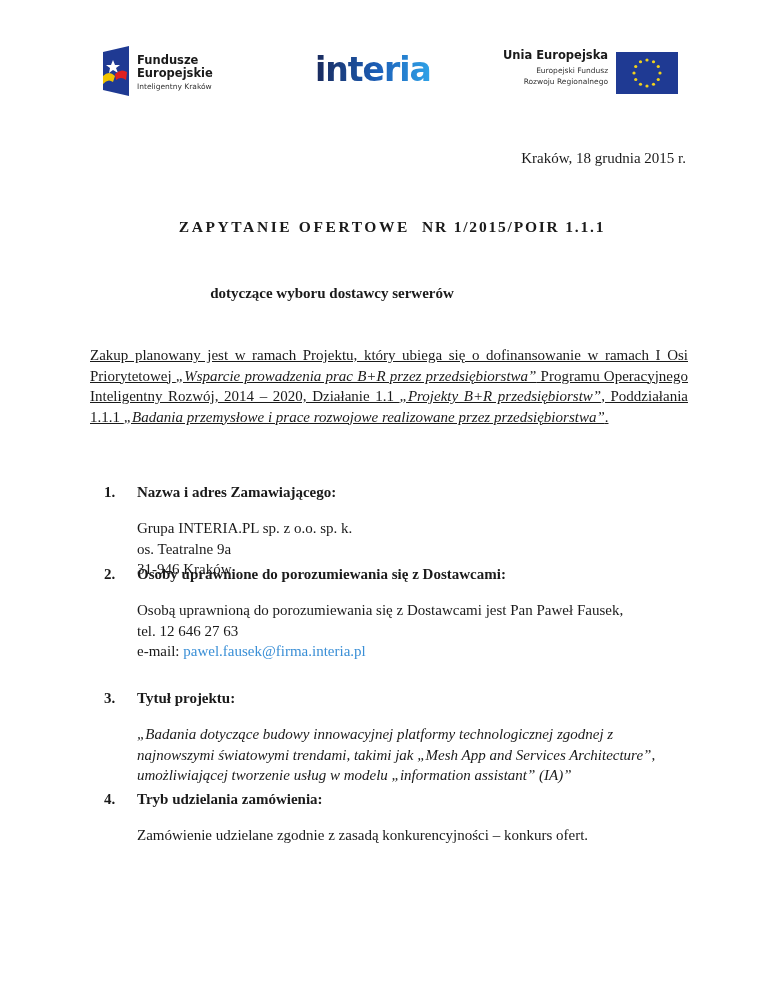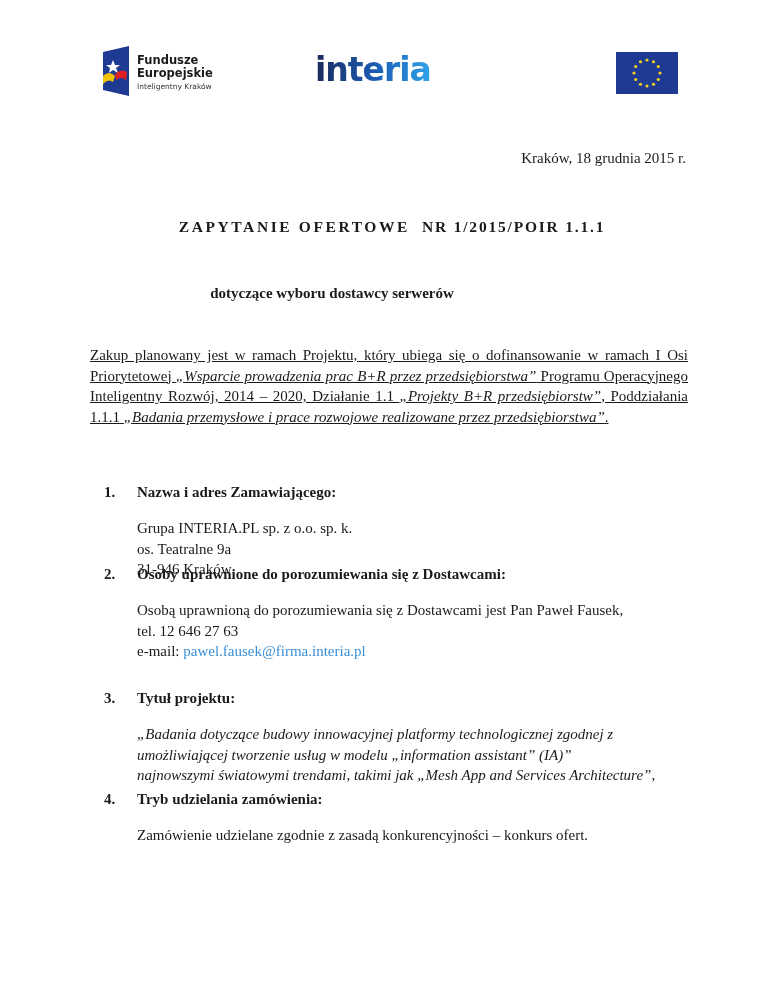--- a/index.html
+++ b/index.html
@@ -63,20 +63,25 @@
       <linearGradient id="ig" x1="0" x2="1" y1="0" y2="0">
         <stop offset="0" stop-color="#1a2a5c"></stop>
         <stop offset="0.55" stop-color="#1c5fb8"></stop>
         <stop offset="1" stop-color="#2fa3e8"></stop>
       </linearGradient>
     </defs>
     <text x="0" y="29" font-family="DejaVu Sans, sans-serif" font-weight="bold" font-size="33" fill="url(#ig)" letter-spacing="-1">interia</text>
   </svg>
 
   <div class="logo-ue">
+    <div class="ue-text">
+      <span class="ue-t1">Unia Europejska</span>
+      <span class="ue-t2">Europejski Fundusz</span>
+      <span class="ue-t3">Rozwoju Regionalnego</span>
+    </div>
     <svg class="ue-flag" viewBox="0 0 62 42">
       <rect x="0" y="0" width="62" height="42" fill="#1f3a93"></rect>
       <g id="stars" fill="#f2d21b">
           <circle cx="31" cy="8" r="1.6"></circle>
           <circle cx="37.5" cy="9.741669750802297" r="1.6"></circle>
           <circle cx="42.2583302491977" cy="14.499999999999998" r="1.6"></circle>
           <circle cx="44" cy="21" r="1.6"></circle>
           <circle cx="42.258330249197705" cy="27.499999999999996" r="1.6"></circle>
           <circle cx="37.5" cy="32.258330249197705" r="1.6"></circle>
           <circle cx="31" cy="34" r="1.6"></circle>
@@ -124,22 +129,22 @@
   </div>
 </div>
 
 <div class="section s3">
   <div class="sec-head">
     <span class="sec-num">3.</span>
     <span>Tytuł projektu:</span>
   </div>
   <div class="sec-body">
     <i><div>„Badania dotyczące budowy innowacyjnej platformy technologicznej zgodnej z</div>
-    <div>umożliwiającej tworzenie usług w modelu „information assistant” (IA)”</div>
-    <div>najnowszymi światowymi trendami, takimi jak „Mesh App and Services Architecture”,</div></i>
+    <div>najnowszymi światowymi trendami, takimi jak „Mesh App and Services Architecture”,</div>
+    <div>umożliwiającej tworzenie usług w modelu „information assistant” (IA)”</div></i>
   </div>
 </div>
 
 <div class="section s4">
   <div class="sec-head">
     <span class="sec-num">4.</span>
     <span>Tryb udzielania zamówienia:</span>
   </div>
   <div class="sec-body">
     <div>Zamówienie udzielane zgodnie z zasadą konkurencyjności – konkurs ofert.</div>

